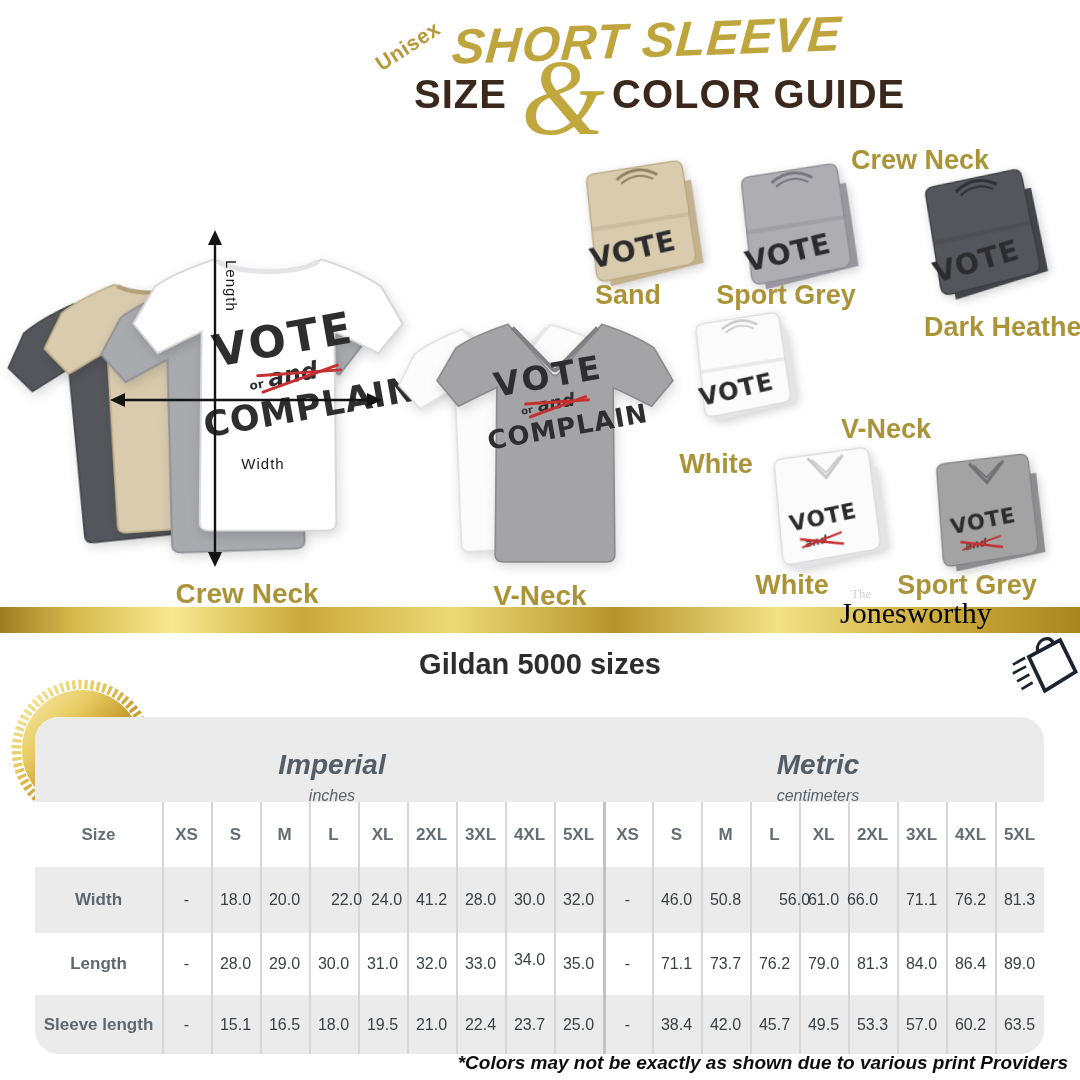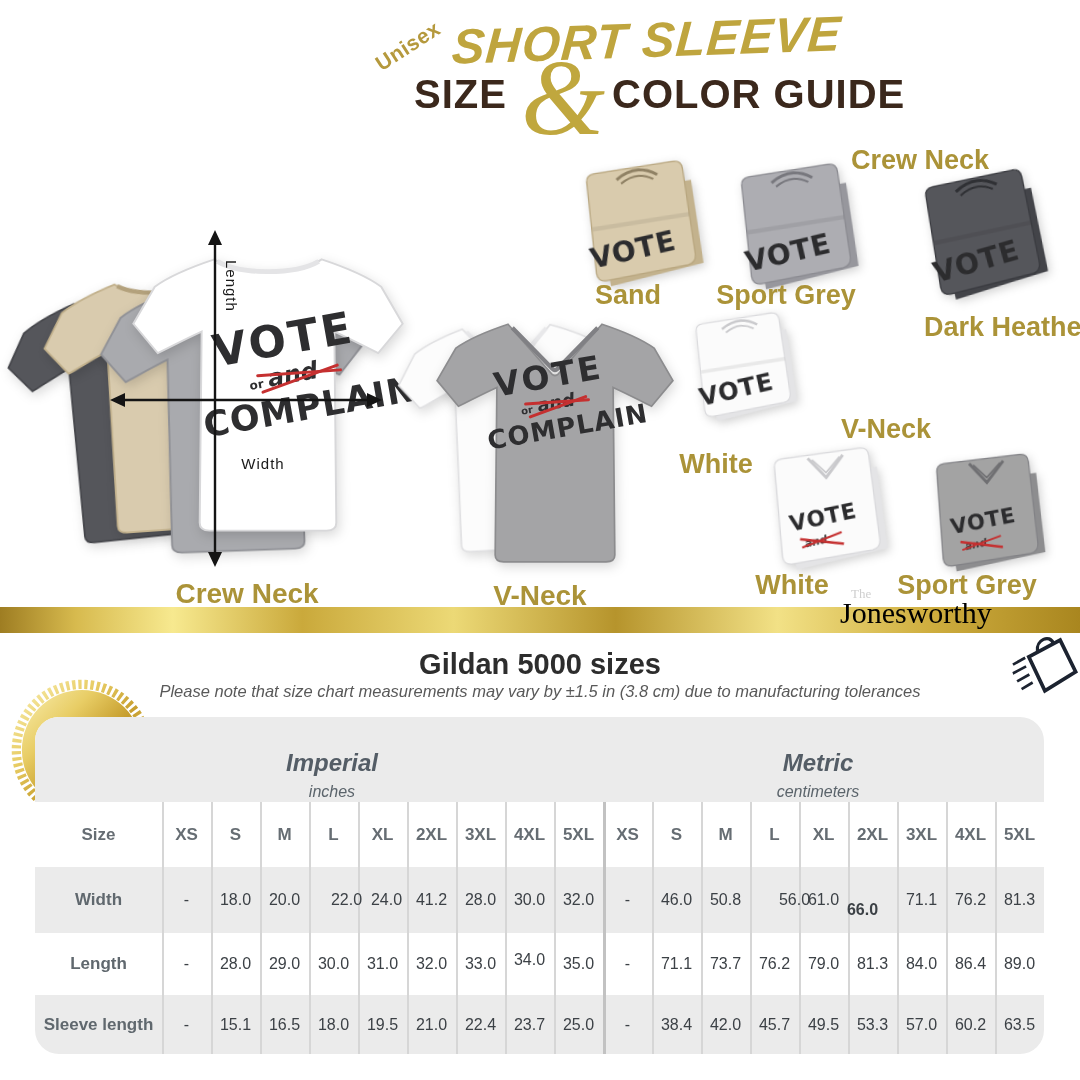--- a/index.html
+++ b/index.html
@@ -43,21 +43,21 @@
   .brand-name{left:840px;top:596px;font-family:"Liberation Serif",serif;font-size:30px;
     color:#000000;letter-spacing:0px;}
   .footnote{right:12px;top:1052px;font-size:19px;font-weight:bold;font-style:italic;color:#0d0d0d;}
 
   
   .chart-title{left:0;top:648px;width:1080px;text-align:center;font-size:29px;font-weight:bold;color:#2d2d2d;}
   .chart-note{left:0;top:682px;width:1080px;text-align:center;font-size:16.5px;font-style:italic;color:#595959;}
   .table-wrap{left:35px;top:717px;width:1009px;height:337px;border-radius:24px;overflow:hidden;background:#fff;}
   .stripe{position:absolute;left:0;width:1009px;background:#ebebeb;}
   .unit-label{position:absolute;transform:translateX(-50%);text-align:center;color:#545d66;}
-  .unit-main{font-size:24px;font-weight:bold;font-style:italic;}
+  .unit-main{font-size:28px;font-weight:bold;font-style:italic;}
   .unit-sub{font-size:16px;font-style:italic;margin-top:6px;color:#5b646b;}
   .tcell{position:absolute;display:flex;align-items:center;justify-content:center;
          font-size:16px;color:#3c4146;}
   .thead{font-weight:bold;color:#666d73;font-size:17px;}
   .rlabel{font-weight:bold;color:#60686e;font-size:17px;}
   .vline{position:absolute;width:2px;background:#d6d6d6;}
 </style>
 </head>
 <body>
 
@@ -220,21 +220,20 @@
     <text x="80" y="92" text-anchor="middle" font-family="Liberation Serif, serif" font-size="52" fill="#3a2719" letter-spacing="-8">TJM</text>
     <text x="62" y="103" text-anchor="middle" font-family="Liberation Serif, serif" font-size="7" fill="#3a2719">The</text>
     <text x="74" y="112" text-anchor="middle" font-family="Liberation Serif, serif" font-size="7" fill="#3a2719">Jonesworthy Marketplace</text>
     <path d="M96,100 l13,-4 l4,11 l-13,5 z" fill="none" stroke="#3a2719" stroke-width="1.6"></path>
     <path d="M100,99 c0,-5 7,-7 8,-2" fill="none" stroke="#3a2719" stroke-width="1.4"></path>
     <line x1="88" y1="98" x2="95" y2="96" stroke="#3a2719" stroke-width="1.2"></line>
     <line x1="87" y1="102" x2="94" y2="100" stroke="#3a2719" stroke-width="1.2"></line>
   </svg>
 
   <div class="abs chart-title">Gildan 5000 sizes</div>
-  <div class="abs chart-note">Please note that size chart measurements may vary by ±1.5 in (3.8 cm) due to manufacturing tolerances</div>
 
   <div class="abs table-wrap" id="size-table">
     <div class="stripe" style="top:0;height:85px"></div>
     <div class="stripe" style="top:150px;height:66px"></div>
     <div class="stripe" style="top:278px;height:59px"></div>
 
     <div class="unit-label" style="left:297px;top:32px">
       <div class="unit-main">Imperial</div>
       <div class="unit-sub">inches</div>
     </div>
@@ -288,21 +287,21 @@
       <div class="tcell " style="left: 323px; top: 150px; width: 57px; height: 66px;">24.0</div>
       <div class="tcell " style="left: 372px; top: 150px; width: 49px; height: 66px;">41.2</div>
       <div class="tcell " style="left: 421px; top: 150px; width: 49px; height: 66px;">28.0</div>
       <div class="tcell " style="left: 470px; top: 150px; width: 49px; height: 66px;">30.0</div>
       <div class="tcell " style="left: 519px; top: 150px; width: 49px; height: 66px;">32.0</div>
       <div class="tcell " style="left: 568px; top: 150px; width: 49px; height: 66px;">-</div>
       <div class="tcell " style="left: 617px; top: 150px; width: 49px; height: 66px;">46.0</div>
       <div class="tcell " style="left: 666px; top: 150px; width: 49px; height: 66px;">50.8</div>
       <div class="tcell " style="left: 715px; top: 150px; width: 49px; height: 66px; margin-left: 20px;">56.0</div>
       <div class="tcell " style="left: 764px; top: 150px; width: 49px; height: 66px;">61.0</div>
-      <div class="tcell " style="left: 813px; top: 160px; width: 29px; height: 66px; font-weight: bold;">66.0</div>
+      <div class="tcell " style="left: 813px; top: 150px; width: 29px; height: 66px;">66.0</div>
       <div class="tcell " style="left: 862px; top: 150px; width: 49px; height: 66px;">71.1</div>
       <div class="tcell " style="left: 911px; top: 150px; width: 49px; height: 66px;">76.2</div>
       <div class="tcell " style="left: 960px; top: 150px; width: 49px; height: 66px;">81.3</div>
       <div class="tcell rlabel" style="left: 0px; top: 216px; width: 127px; height: 62px;">Length</div>
       <div class="tcell " style="left: 127px; top: 216px; width: 49px; height: 62px;">-</div>
       <div class="tcell " style="left: 176px; top: 216px; width: 49px; height: 62px;">28.0</div>
       <div class="tcell " style="left: 225px; top: 216px; width: 49px; height: 62px;">29.0</div>
       <div class="tcell " style="left: 274px; top: 216px; width: 49px; height: 62px;">30.0</div>
       <div class="tcell " style="left: 323px; top: 216px; width: 49px; height: 62px;">31.0</div>
       <div class="tcell " style="left: 372px; top: 216px; width: 49px; height: 62px;">32.0</div>
@@ -332,13 +331,14 @@
       <div class="tcell " style="left: 617px; top: 278px; width: 49px; height: 59px;">38.4</div>
       <div class="tcell " style="left: 666px; top: 278px; width: 49px; height: 59px;">42.0</div>
       <div class="tcell " style="left: 715px; top: 278px; width: 49px; height: 59px;">45.7</div>
       <div class="tcell " style="left: 764px; top: 278px; width: 49px; height: 59px; border-radius: 8px;">49.5</div>
       <div class="tcell " style="left: 813px; top: 278px; width: 49px; height: 59px;">53.3</div>
       <div class="tcell " style="left: 862px; top: 278px; width: 49px; height: 59px;">57.0</div>
       <div class="tcell " style="left: 911px; top: 278px; width: 49px; height: 59px;">60.2</div>
       <div class="tcell " style="left: 960px; top: 278px; width: 49px; height: 59px;">63.5</div>
     </div>
 
+  <div class="abs footnote">*Colors may not be exactly as shown due to various print Providers</div>
 </div>
 
 </body></html>

